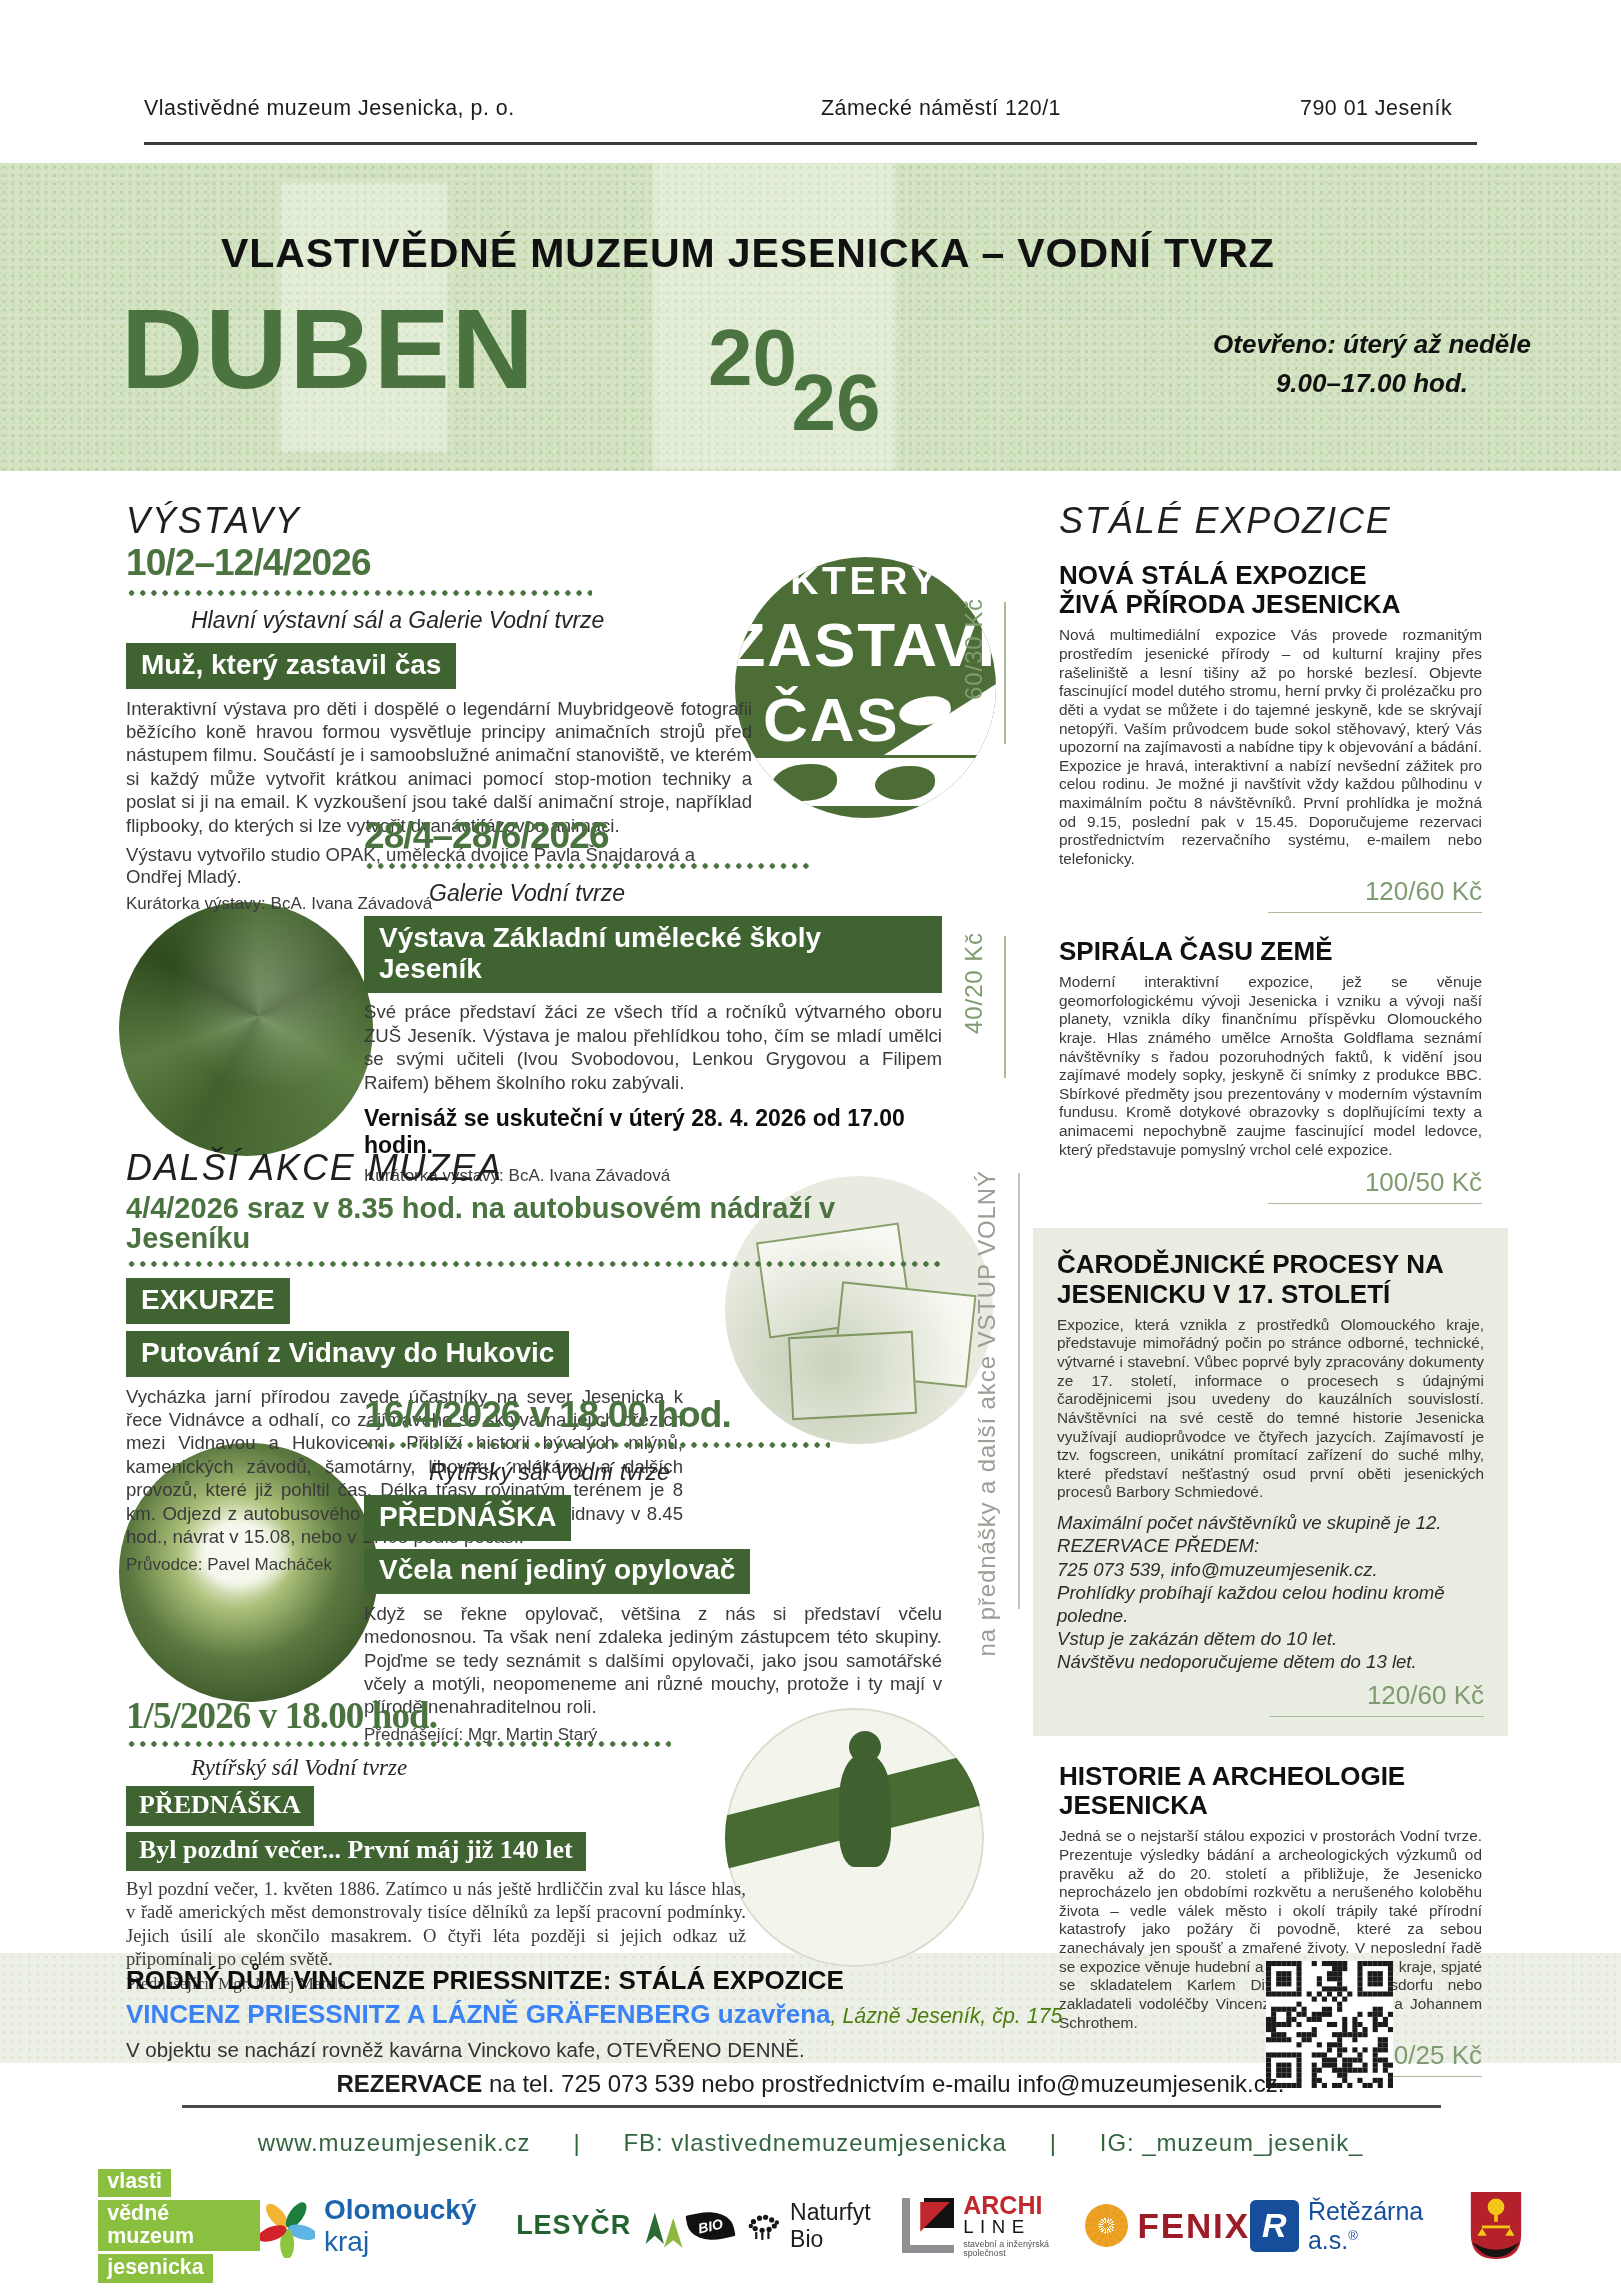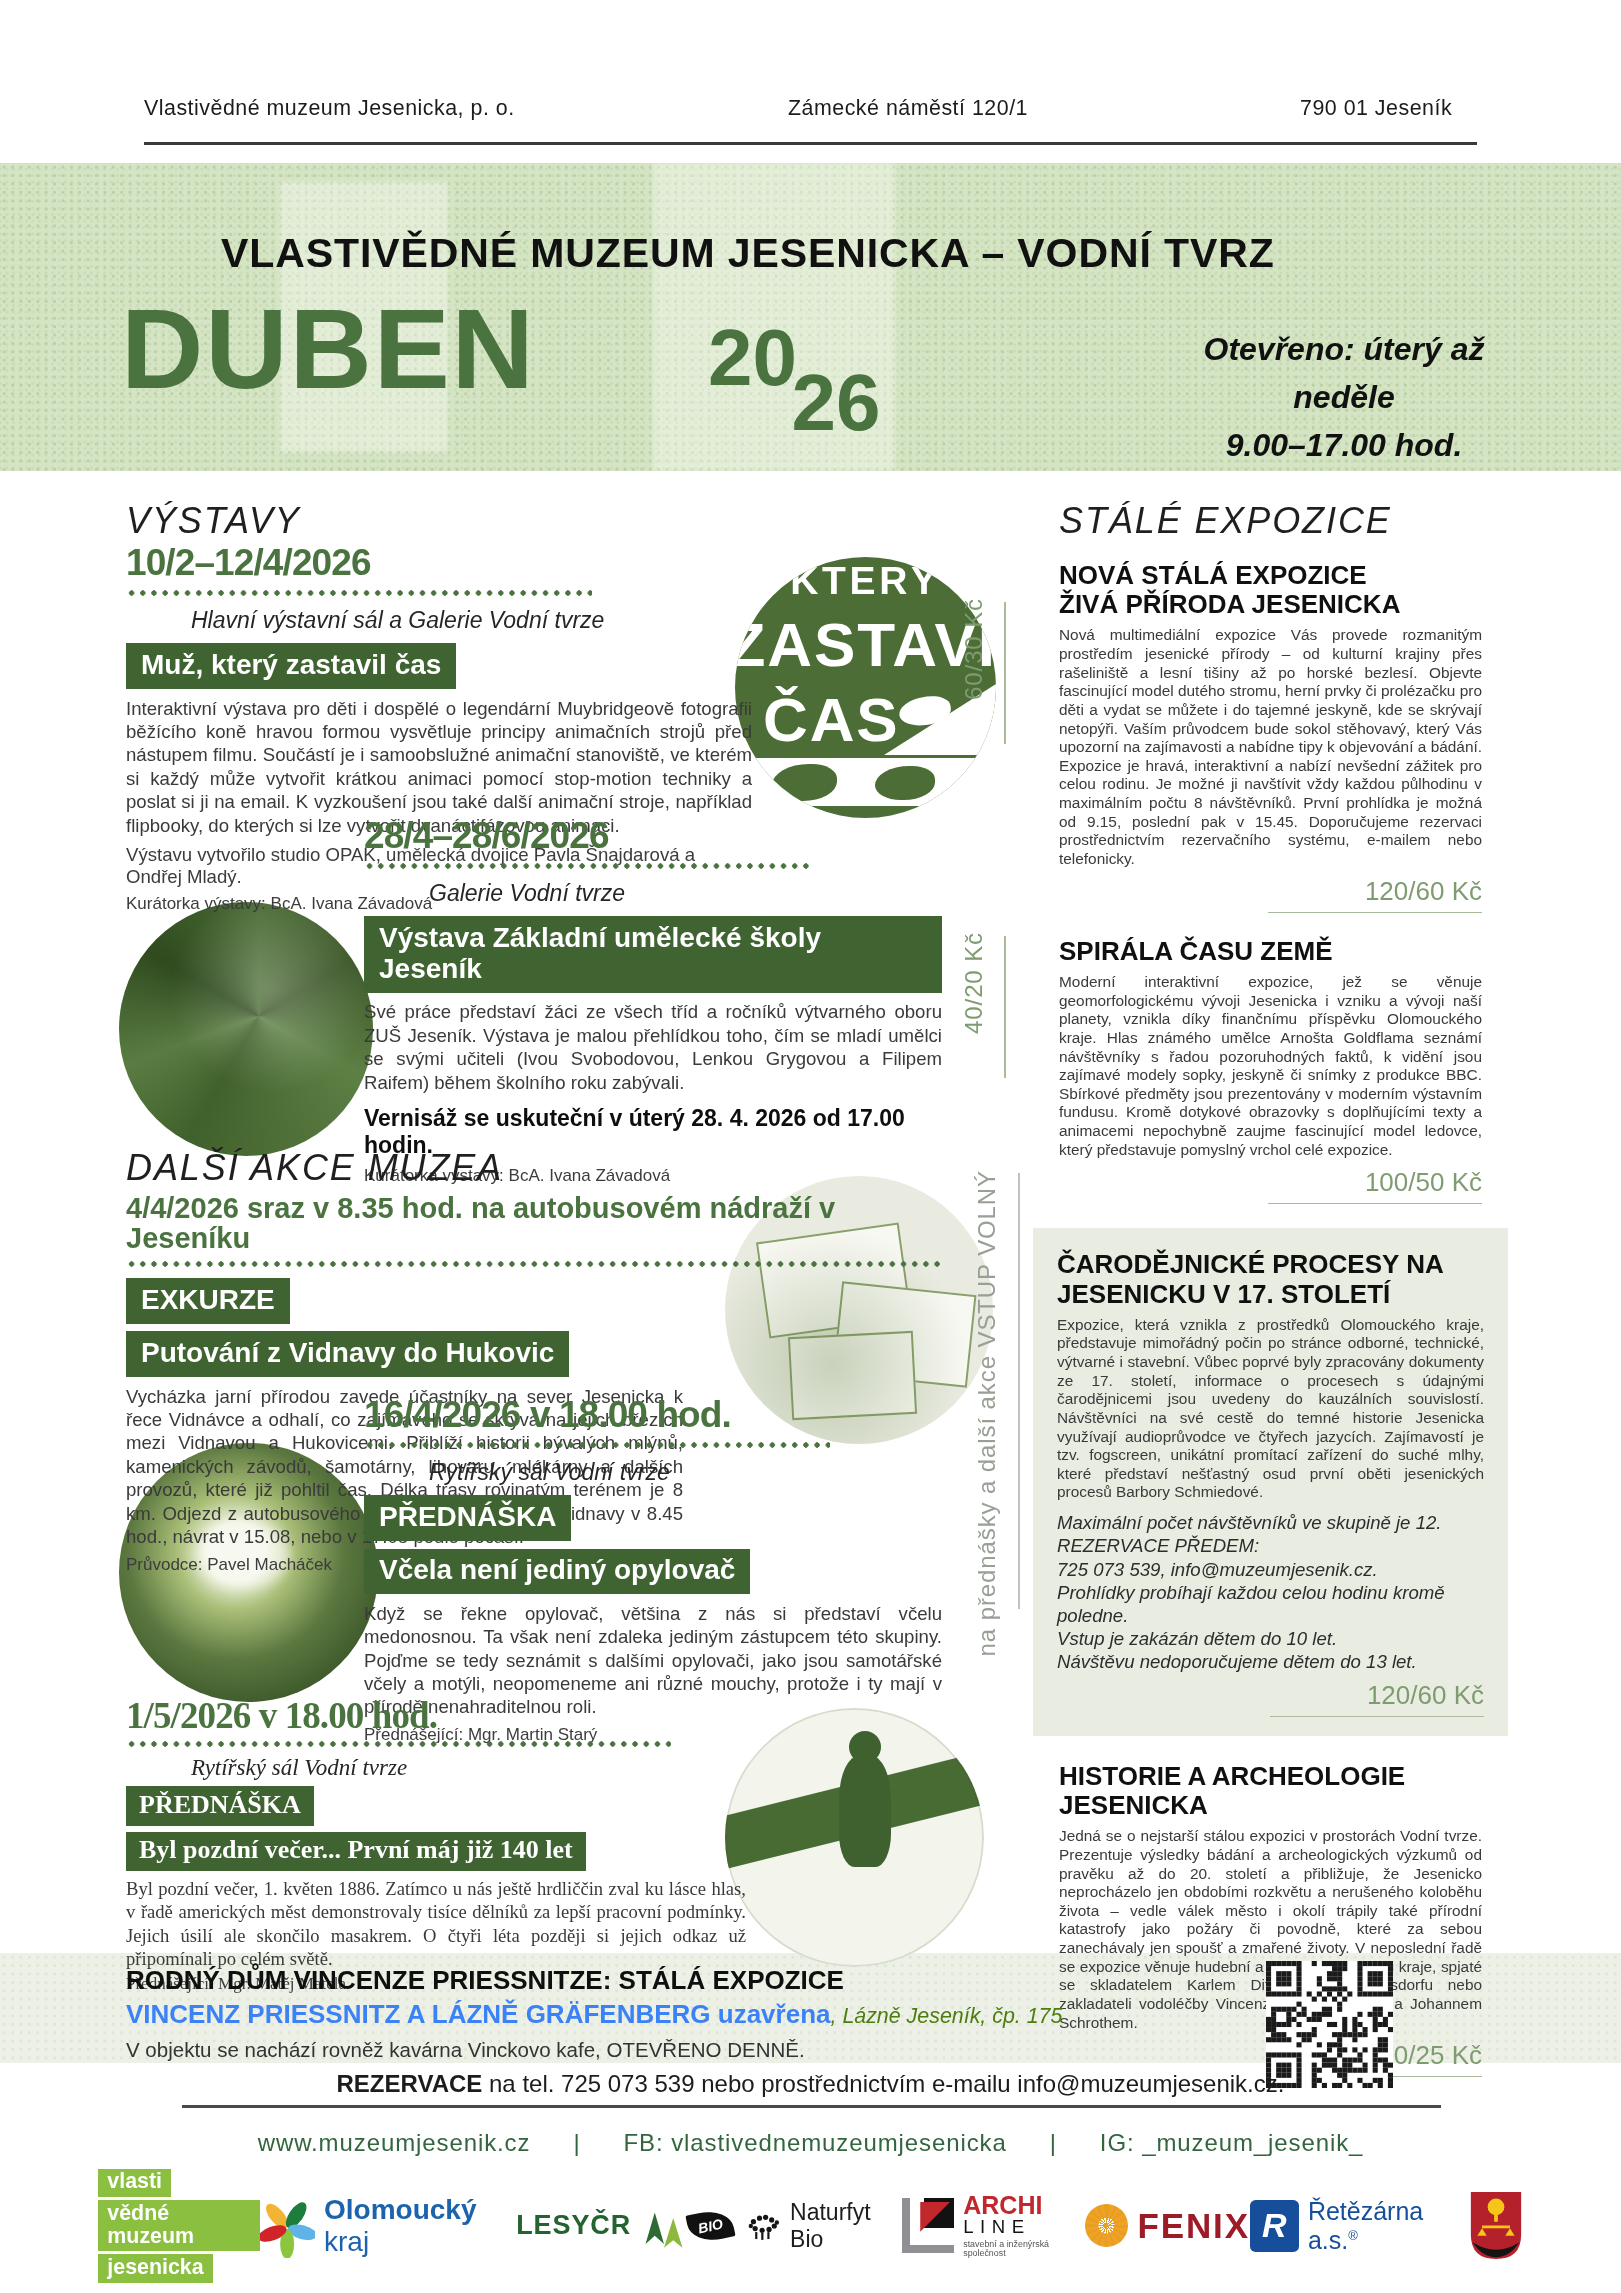--- a/index.html
+++ b/index.html
@@ -20,22 +20,22 @@
   .banner{left:0;top:163px;width:1621px;height:308px;background:
       radial-gradient(circle,#bbd3a4 1.6px,transparent 1.8px),
       radial-gradient(circle,#c8dcb4 1.2px,transparent 1.4px),
       var(--banner-bg,#d5e4c4);
       background-size:8.4px 8.4px,6.5px 6.5px,auto;background-position:0 0,3.7px 2.8px;}
   .banner-streak{position:absolute;background:rgba(255,255,255,.35);filter:blur(1.9px);}
   .banner-title{position:absolute;left:221px;top:67px;font-size:41px;font-weight:700;color:#111;letter-spacing:0.9px;}
   .month{position:absolute;left:121px;top:129px;font-size:114px;font-weight:700;color:var(--accent-green,#4a7340);letter-spacing:1.9px;line-height:1;}
   .year{position:absolute;left:708px;top:155px;font-size:80px;font-weight:700;color:var(--accent-green,#4a7340);line-height:1;white-space:nowrap;}
   .year .y2{display:inline-block;transform:translate(-5.6px,45px);}
-  .openinfo{position:absolute;left:1176px;top:162px;width:336px;text-align:center;
-            font-style:italic;font-weight:700;font-size:32px;color:#111;line-height:1.5;}
+  .openinfo{position:absolute;left:1204px;top:162px;width:336px;text-align:center;
+            font-style:italic;font-weight:700;font-size:26px;color:#111;line-height:1.5;}
 
   
   .colhead{font-style:italic;font-size:36px;letter-spacing:1.9px;color:#1f1f1f;font-weight:400;}
   .sec{position:absolute;z-index:2;}
   .gdate{font-size:37px;font-weight:700;color:var(--accent-green,#4a7340);letter-spacing:-0.9px;line-height:1.05;}
   .gdate.small{font-size:29px;letter-spacing:0;}
   .dots{height:5.6px;margin:7.5px 0 11.2px;background-image:radial-gradient(circle,var(--accent-green,#4a7340) 2.4px,transparent 2.7px);
         background-size:11.2px 5.6px;background-repeat:repeat-x;}
   .venue{font-style:italic;font-size:23px;color:#262626;padding-left:65px;margin-bottom:9.3px;}
   .barrow{margin-bottom:7.5px;}
@@ -134,21 +134,21 @@
   .retez-text sup{font-size:13px;}
 
   .horse{position:absolute;background:#fff;}
 </style>
 </head>
 <body>
 
 <div class="page">
 
   <div class="abs hdr" style="left:144px;top:96px;">Vlastivědné muzeum Jesenicka, p. o.</div>
-  <div class="abs hdr" style="left:788px;top:96px;">Zámecké náměstí 120/1</div>
+  <div class="abs hdr" style="left:821px;top:96px;">Zámecké náměstí 120/1</div>
   <div class="abs hdr" style="left:1300px;top:96px;">790 01 Jeseník</div>
   <div class="abs rule1"></div>
 
   <div class="abs banner">
     <div class="banner-streak" style="left:280px;top:18.6px;width:168px;height:270px;"></div>
     <div class="banner-streak" style="left:653px;top:0;width:242px;height:308px;"></div>
     <div class="banner-title">VLASTIVĚDNÉ MUZEUM JESENICKA – VODNÍ TVRZ</div>
     <div class="month">DUBEN</div>
     <div class="year">
       <span class="y1">20</span><span class="y2">26</span>

